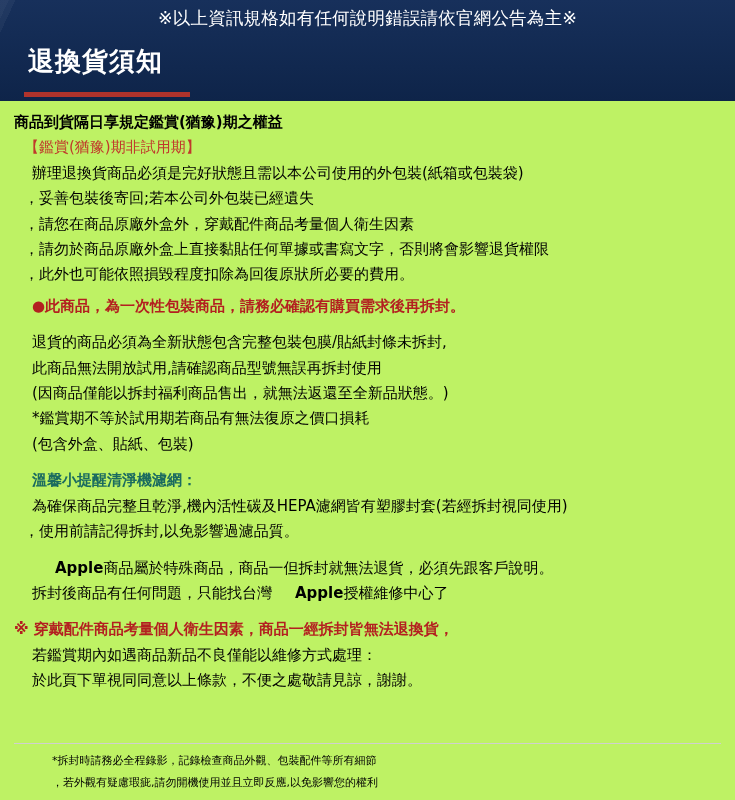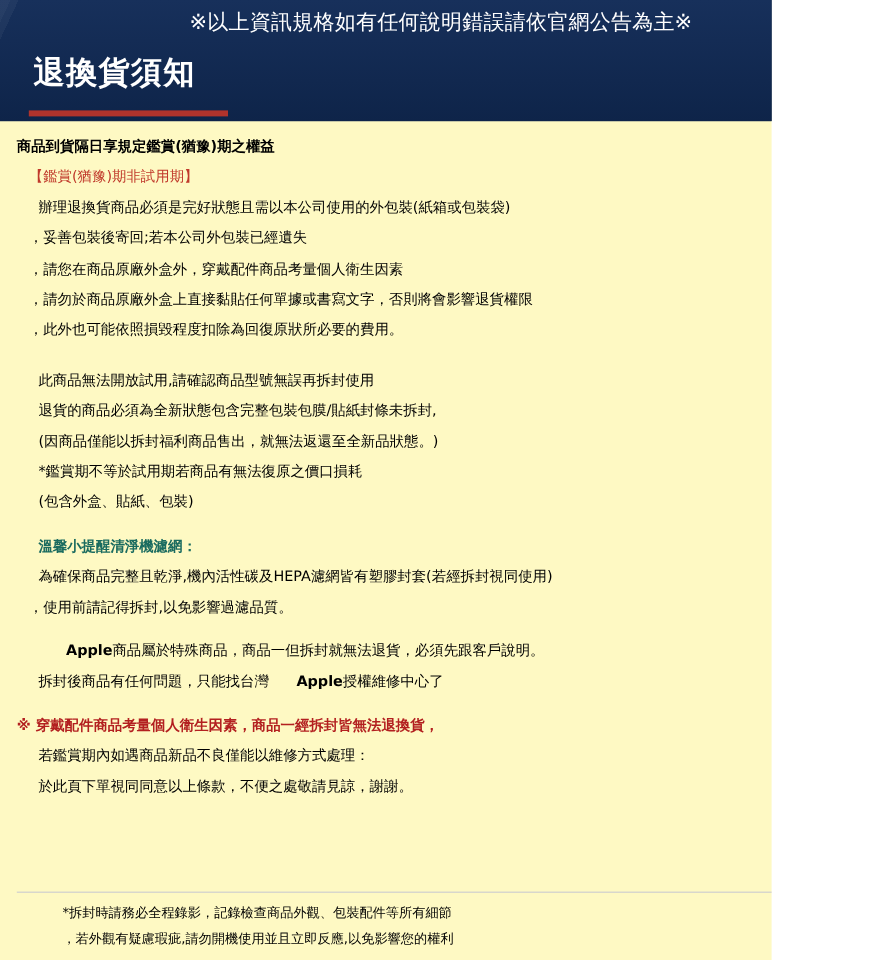--- a/index.html
+++ b/index.html
@@ -8,23 +8,23 @@
     width: 735px; height: 800px;
     overflow: hidden;
   }
   body {
     font-family: "DejaVu Sans", "Liberation Sans", sans-serif;
     background: #ffffff;
     color: #000000;
   }
   #page {
     position: relative;
-    width: 643px;
+    width: 735px;
     height: 800px;
-    background: #fef9c3;
+    background: #bef264;
     overflow: hidden;
   }
   
   .top-banner {
     position: absolute;
     top: 0; left: 0;
     width: 735px;
     height: 101px;
     background: #122b52;
     overflow: hidden;
@@ -66,21 +66,21 @@
   }
 
   
   .content {
     position: absolute;
     top: 101px; left: 0;
     width: 735px;
     padding: 9px 14px 0 14px;
   }
   .line {
-    font-size: 12px;
+    font-size: 15px;
     line-height: 25.4px;
     white-space: nowrap;
     color: #000000;
   }
   .bold { font-weight: bold; }
   .indent1 { padding-left: 10px; }
   .indent2 { padding-left: 18px; }
   .red { color: #c0392b; }
   .darkred { color: #b32020; }
   .teal { color: #1a6b5f; }
@@ -124,25 +124,26 @@
     <div class="line indent1 red">【鑑賞(猶豫)期非試用期】</div>
 
     <div class="line indent2">辦理退換貨商品必須是完好狀態且需以本公司使用的外包裝(紙箱或包裝袋)</div>
     <div class="line indent1">，妥善包裝後寄回;若本公司外包裝已經遺失</div>
     <div class="line indent1">，請您在商品原廠外盒外，穿戴配件商品考量個人衛生因素</div>
     <div class="line indent1">，請勿於商品原廠外盒上直接黏貼任何單據或書寫文字，否則將會影響退貨權限</div>
     <div class="line indent1">，此外也可能依照損毀程度扣除為回復原狀所必要的費用。</div>
 
     <div class="gap-s"></div>
 
+    <div class="line indent2 darkred bullet-dot">●此商品，為一次性包裝商品，請務必確認有購買需求後再拆封。</div>
 
     <div class="gap-m"></div>
 
+    <div class="line indent2">退貨的商品必須為全新狀態包含完整包裝包膜/貼紙封條未拆封,</div>
     <div class="line indent2">此商品無法開放試用,請確認商品型號無誤再拆封使用</div>
-    <div class="line indent2">退貨的商品必須為全新狀態包含完整包裝包膜/貼紙封條未拆封,</div>
     <div class="line indent2">(因商品僅能以拆封福利商品售出，就無法返還至全新品狀態。)</div>
     <div class="line indent2">*鑑賞期不等於試用期若商品有無法復原之價口損耗</div>
     <div class="line indent2">(包含外盒、貼紙、包裝)</div>
 
     <div class="gap-m"></div>
 
     <div class="line indent2 teal bold">溫馨小提醒清淨機濾網：</div>
     <div class="line indent2">為確保商品完整且乾淨,機內活性碳及HEPA濾網皆有塑膠封套(若經拆封視同使用)</div>
     <div class="line indent1">，使用前請記得拆封,以免影響過濾品質。</div>
 

